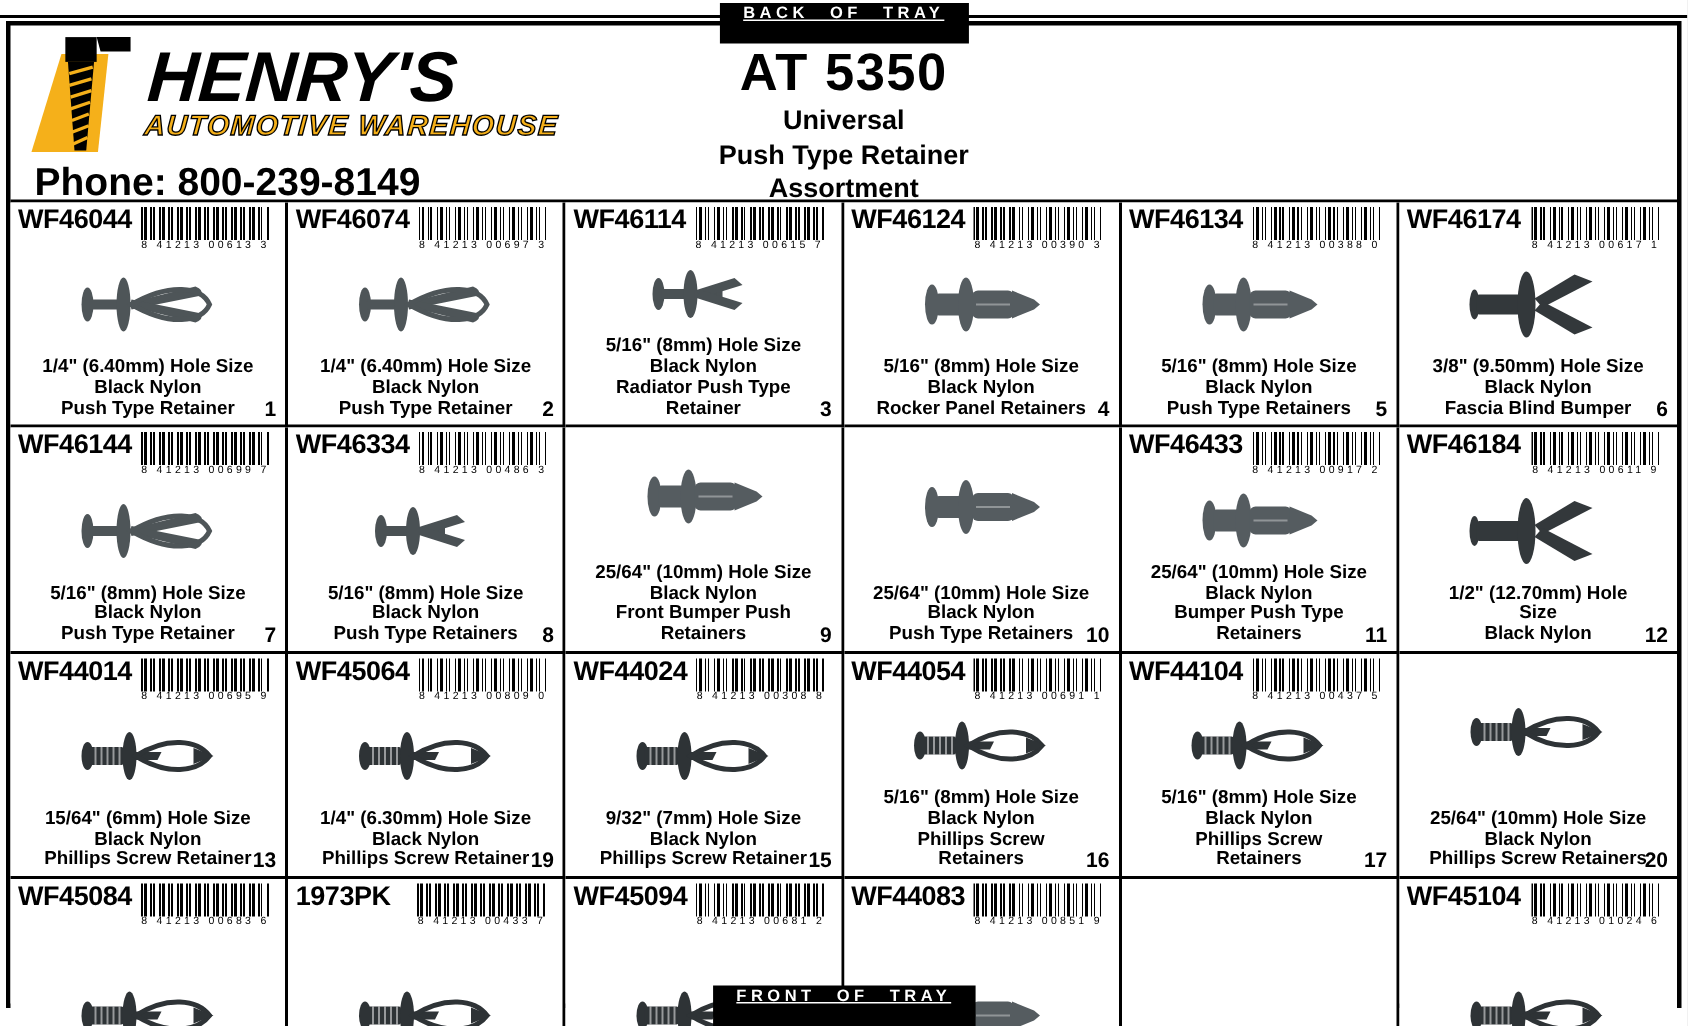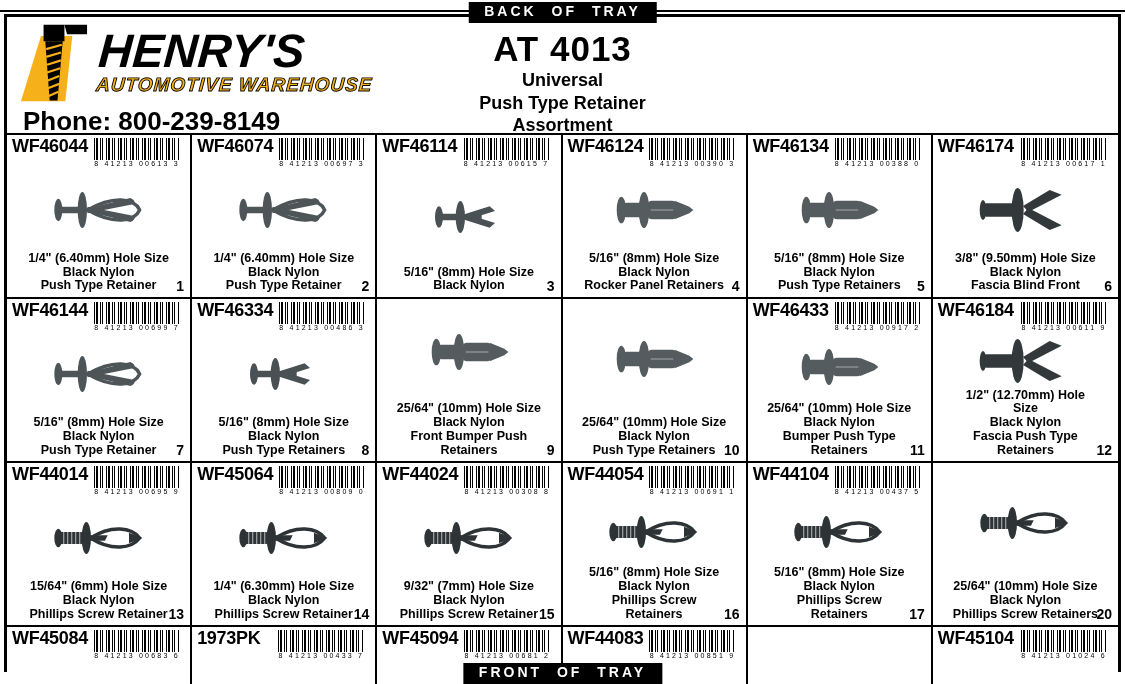--- a/index.html
+++ b/index.html
@@ -2,22 +2,22 @@
 <html><head>
 <meta charset="utf-8">
 <style>
   html,body{margin:0;padding:0;background:#e8e8e8;}
   .page{position:relative;width:1125px;height:684px;background:#fff;overflow:hidden;
         font-family:"Liberation Sans",sans-serif;color:#000;}
   
   .tray-line{position:absolute;left:0;right:0;height:2px;background:#000;}
   .tray-line.top{top:10px;}
   .tray-bar{position:absolute;left:50%;transform:translateX(-50%);background:#000;color:#fff;
-            font-weight:bold;font-size:14px;letter-spacing:3px;word-spacing:8px;
-            padding:1px 16px 4px;white-space:nowrap;z-index:3;}
+            font-weight:bold;font-size:11px;letter-spacing:3px;word-spacing:8px;
+            padding:1px 16px 14px;white-space:nowrap;z-index:3;text-decoration:underline;}
   .tray-bar.top{top:2px;}
   .tray-bar.bottom{bottom:0;}
   
   .card{position:absolute;left:4px;right:4px;top:14px;bottom:12px;border:3px solid #000;
         display:flex;flex-direction:column;background:#fff;}
   
   .header{position:relative;height:116px;border-bottom:2px solid #000;flex:none;}
   .logo-block{position:absolute;left:10px;top:6px;}
   .logo-row{display:flex;align-items:flex-start;}
   .logo-mark{width:74px;height:80px;flex:none;}
@@ -78,21 +78,21 @@
             <line x1="36" y1="84" x2="47" y2="79" stroke="#F5B01A" stroke-width="2.5"></line>
           </svg>
           <div class="brand-text">
             <div class="brand-name">HENRY'S</div>
             <div class="brand-tagline">AUTOMOTIVE WAREHOUSE</div>
           </div>
         </div>
         <div class="phone">Phone: 800-239-8149</div>
       </div>
       <div class="title-block">
-        <div class="assortment-number">AT 4013</div>
+        <div class="assortment-number">AT 5350</div>
         <div class="assortment-line">Universal</div>
         <div class="assortment-line">Push Type Retainer</div>
         <div class="assortment-line">Assortment</div>
       </div>
     </div>
 
     <div class="grid">
   <div class="cell">
     <div class="cell-top">
       <div class="part-number">WF46044</div>
@@ -159,20 +159,21 @@
               <rect x="33" y="37" width="26" height="10" rx="2" fill="currentColor"></rect>
               <ellipse cx="62" cy="42" rx="7" ry="24" fill="currentColor"></ellipse>
               <rect x="66" y="38" width="28" height="8" fill="currentColor"></rect>
               <path d="M68 38 L106 26 L114 33 L72 46 Z" fill="currentColor"></path>
               <path d="M68 46 L106 58 L114 51 L72 38 Z" fill="currentColor"></path>
             </svg>
           </div>
     <div class="desc">
       <div>5/16" (8mm) Hole Size</div>
       <div>Black Nylon</div>
+      <div>Radiator Push Type Retainer</div>
     </div>
     <div class="cell-index">3</div>
   </div>
 
   <div class="cell">
     <div class="cell-top">
       <div class="part-number">WF46124</div>
       <div class="barcode">
         <div class="barcode-bars"></div>
         <div class="barcode-digits">8 41213 00390 3</div>
@@ -235,21 +236,21 @@
               <ellipse cx="12" cy="42" rx="5" ry="15" fill="currentColor"></ellipse>
               <rect x="14" y="32" width="46" height="20" rx="3" fill="currentColor"></rect>
               <ellipse cx="64" cy="42" rx="9" ry="33" fill="currentColor"></ellipse>
               <path d="M72 36 L112 12 L130 19 L80 45 Z" fill="currentColor"></path>
               <path d="M72 48 L112 72 L130 65 L80 39 Z" fill="currentColor"></path>
             </svg>
           </div>
     <div class="desc">
       <div>3/8" (9.50mm) Hole Size</div>
       <div>Black Nylon</div>
-      <div>Fascia Blind Front</div>
+      <div>Fascia Blind Bumper</div>
     </div>
     <div class="cell-index">6</div>
   </div>
 
   <div class="cell">
     <div class="cell-top">
       <div class="part-number">WF46144</div>
       <div class="barcode">
         <div class="barcode-bars"></div>
         <div class="barcode-digits">8 41213 00699 7</div>
@@ -376,21 +377,20 @@
               <ellipse cx="12" cy="42" rx="5" ry="15" fill="currentColor"></ellipse>
               <rect x="14" y="32" width="46" height="20" rx="3" fill="currentColor"></rect>
               <ellipse cx="64" cy="42" rx="9" ry="33" fill="currentColor"></ellipse>
               <path d="M72 36 L112 12 L130 19 L80 45 Z" fill="currentColor"></path>
               <path d="M72 48 L112 72 L130 65 L80 39 Z" fill="currentColor"></path>
             </svg>
           </div>
     <div class="desc">
       <div>1/2" (12.70mm) Hole Size</div>
       <div>Black Nylon</div>
-      <div>Fascia Push Type Retainers</div>
     </div>
     <div class="cell-index">12</div>
   </div>
 
   <div class="cell">
     <div class="cell-top">
       <div class="part-number">WF44014</div>
       <div class="barcode">
         <div class="barcode-bars"></div>
         <div class="barcode-digits">8 41213 00695 9</div>
@@ -440,21 +440,21 @@
               <path d="M62 38 h26 l-4 8 h-22 Z" fill="currentColor"></path>
               <path d="M62 42 C 94 22 124 26 136 42 C 124 58 94 62 62 42 Z" fill="none" stroke="currentColor" stroke-width="5"></path>
               <path d="M120 34 L140 42 L120 50 Z" fill="currentColor"></path>
             </svg>
           </div>
     <div class="desc">
       <div>1/4" (6.30mm) Hole Size</div>
       <div>Black Nylon</div>
       <div>Phillips Screw Retainer</div>
     </div>
-    <div class="cell-index">14</div>
+    <div class="cell-index">19</div>
   </div>
 
   <div class="cell">
     <div class="cell-top">
       <div class="part-number">WF44024</div>
       <div class="barcode">
         <div class="barcode-bars"></div>
         <div class="barcode-digits">8 41213 00308 8</div>
       </div>
     </div>

